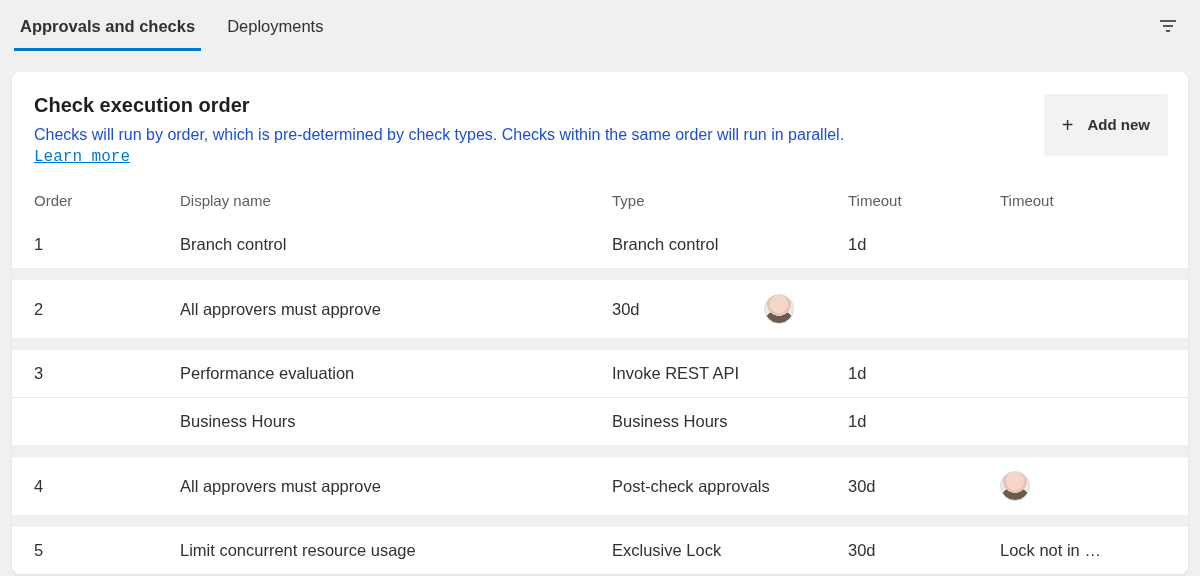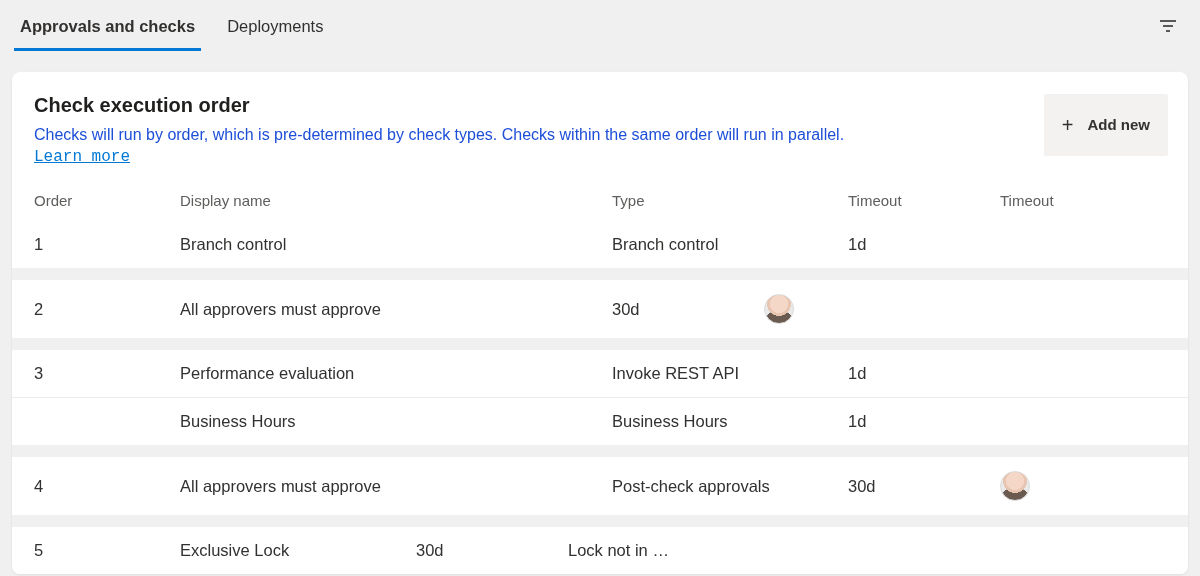--- a/index.html
+++ b/index.html
@@ -216,18 +216,19 @@
     <div class="col-timeout">30d</div>
     <div class="col-details">
       <div class="avatar"></div>
     </div>
   </div>
 
   <div class="group-gap"></div>
 
   <div class="row first-in-group">
     <div class="col-order">5</div>
+    <div class="col-name">Limit concurrent resource usage</div>
     <div class="col-type">Exclusive Lock</div>
     <div class="col-timeout">30d</div>
     <div class="col-details">Lock not in …</div>
   </div>
 
 </div>
 
 </body></html>

